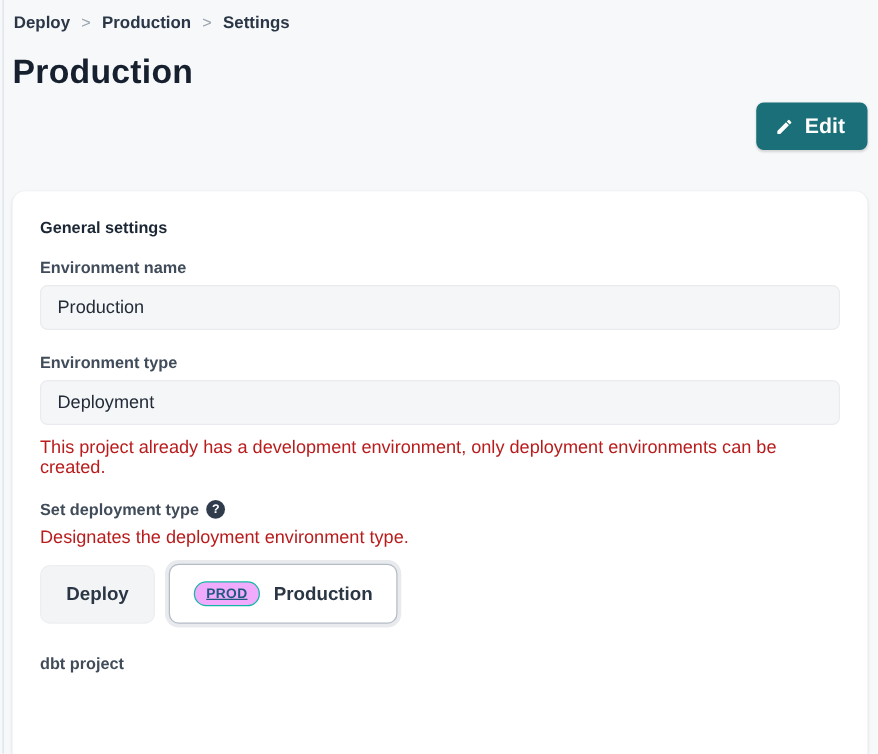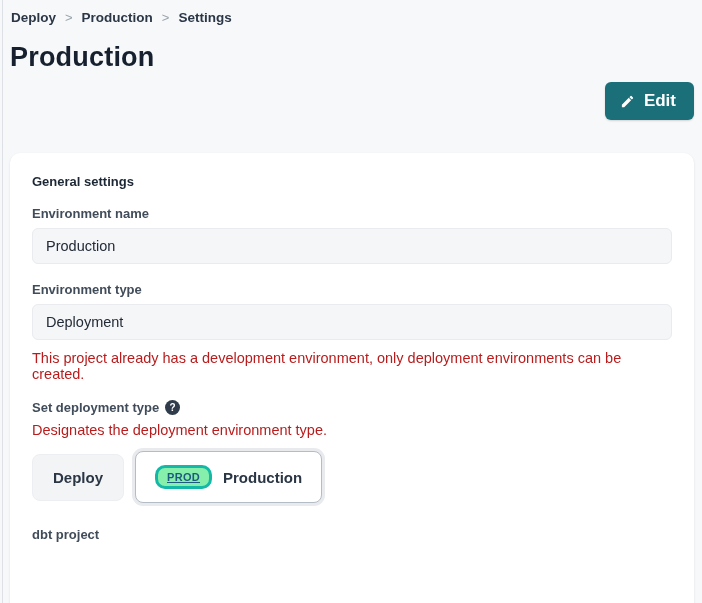--- a/index.html
+++ b/index.html
@@ -92,22 +92,22 @@
     cursor: pointer;
   }
   .toggle-btn.selected {
     background: #ffffff;
     border: 1px solid #b4bcc5;
     box-shadow: 0 0 0 3px #e8eaed;
     display: inline-flex; align-items: center; gap: 11px;
     padding: 13px 19px;
   }
   .prod-badge {
-    background: #86efac;
-    border: 3px solid #14b8a6;
+    background: #f0abfc;
+    border: 1px solid #14b8a6;
     border-radius: 10px;
     color: #1e5a7d;
     font-size: 11px; font-weight: 700;
     padding: 3px 9px;
     letter-spacing: 0.3px;
     text-decoration: underline;
   }
 </style>
 </head>
 <body>

